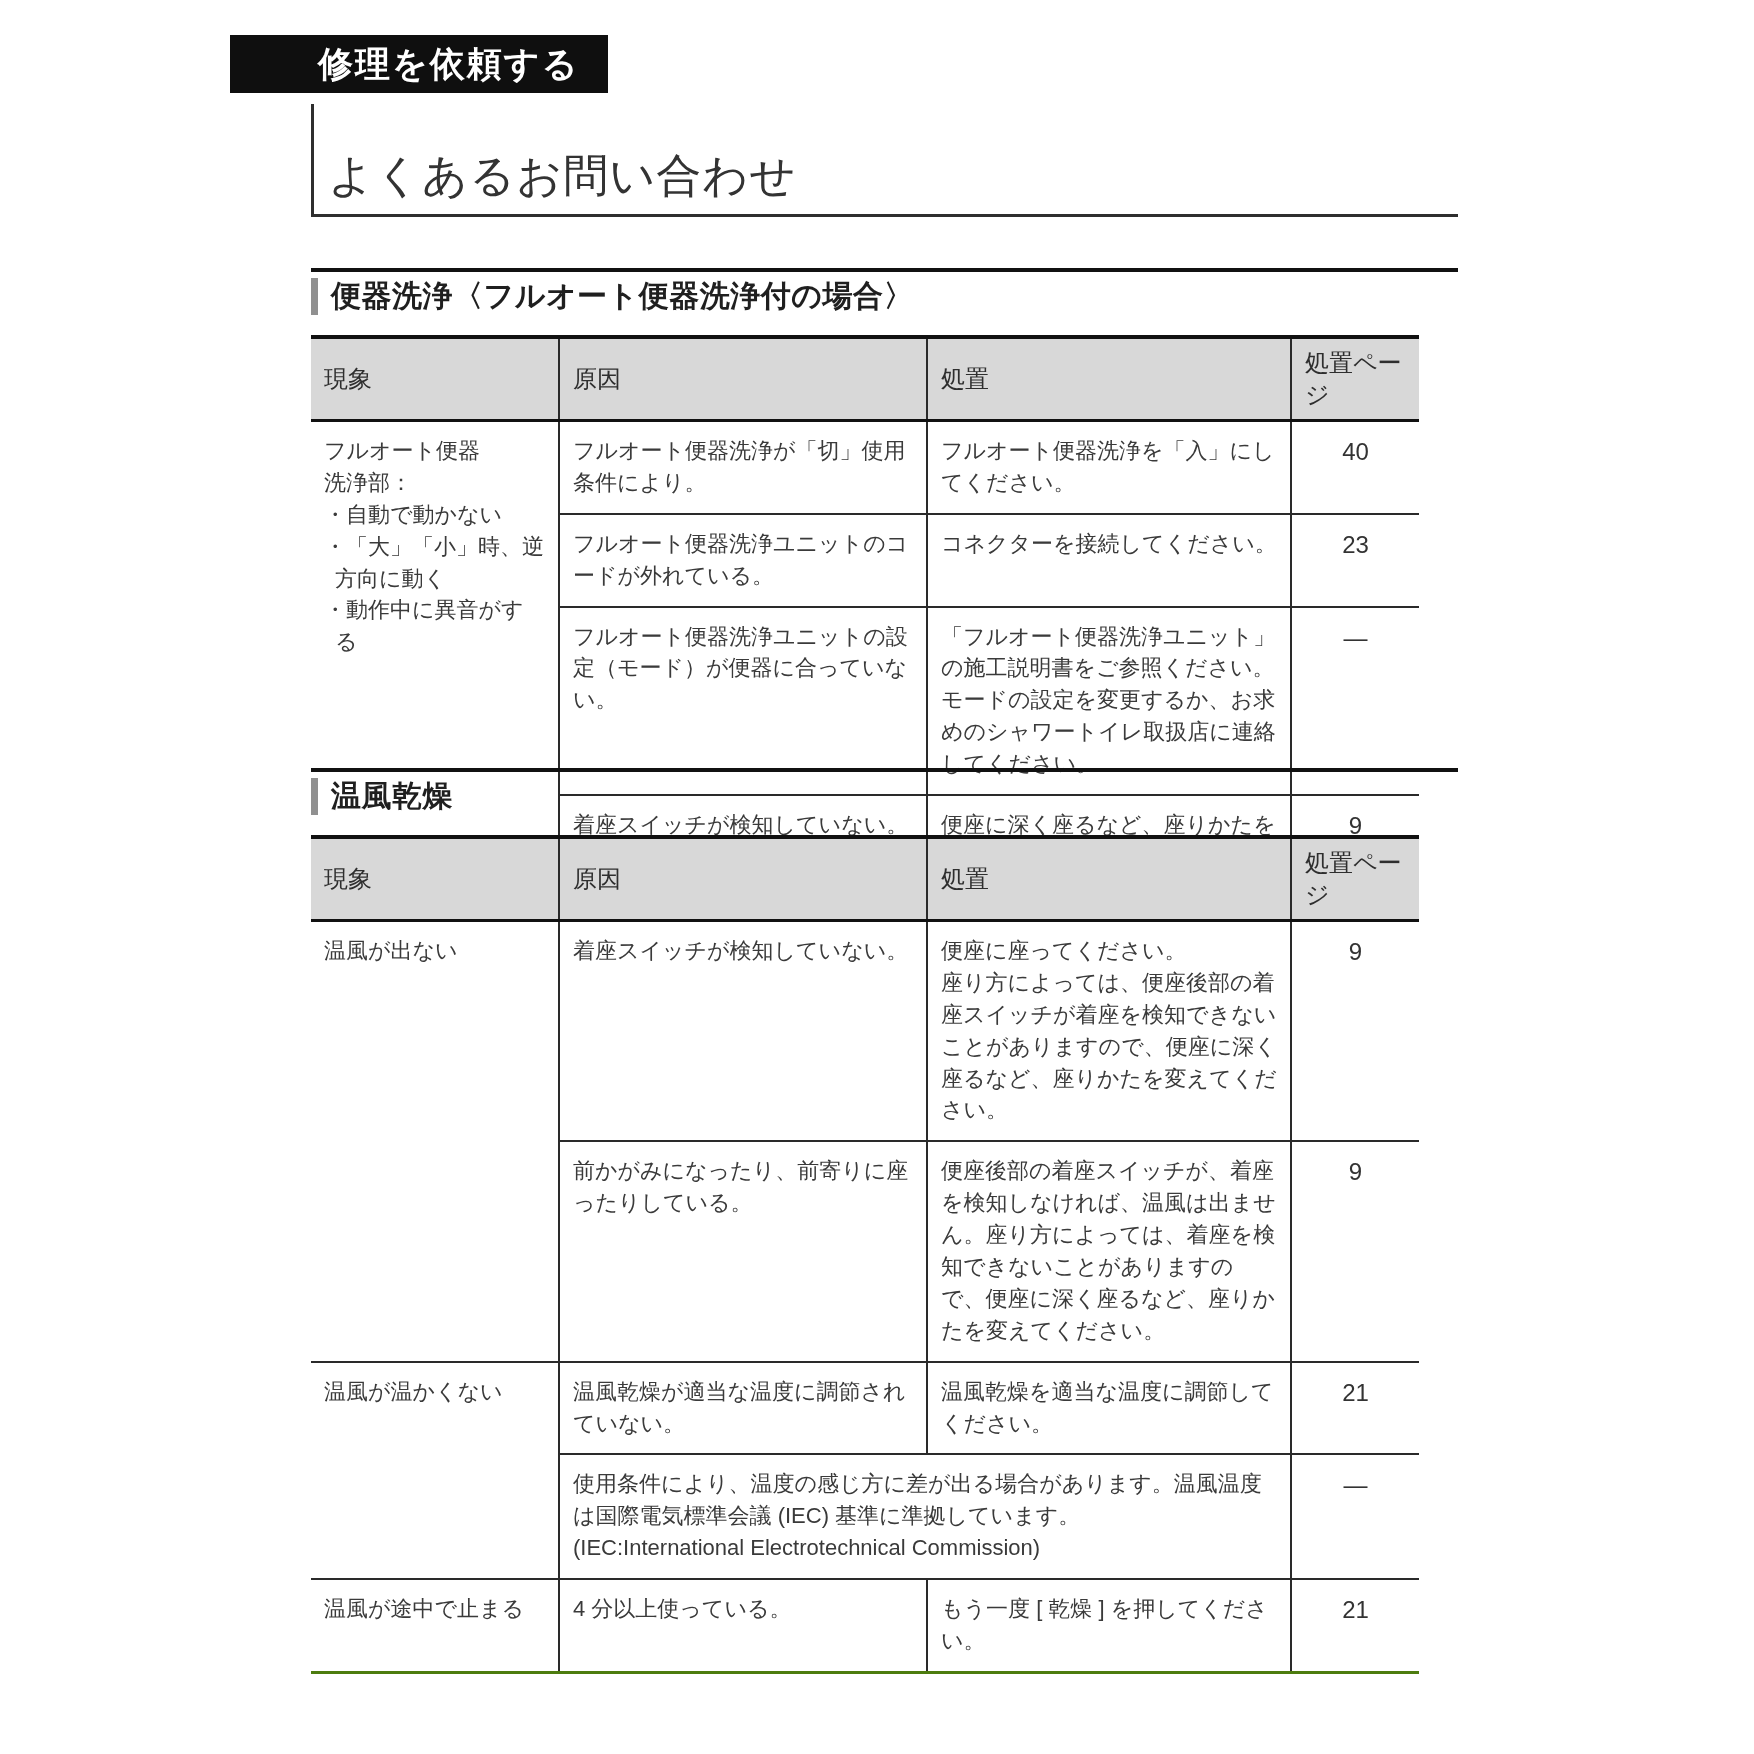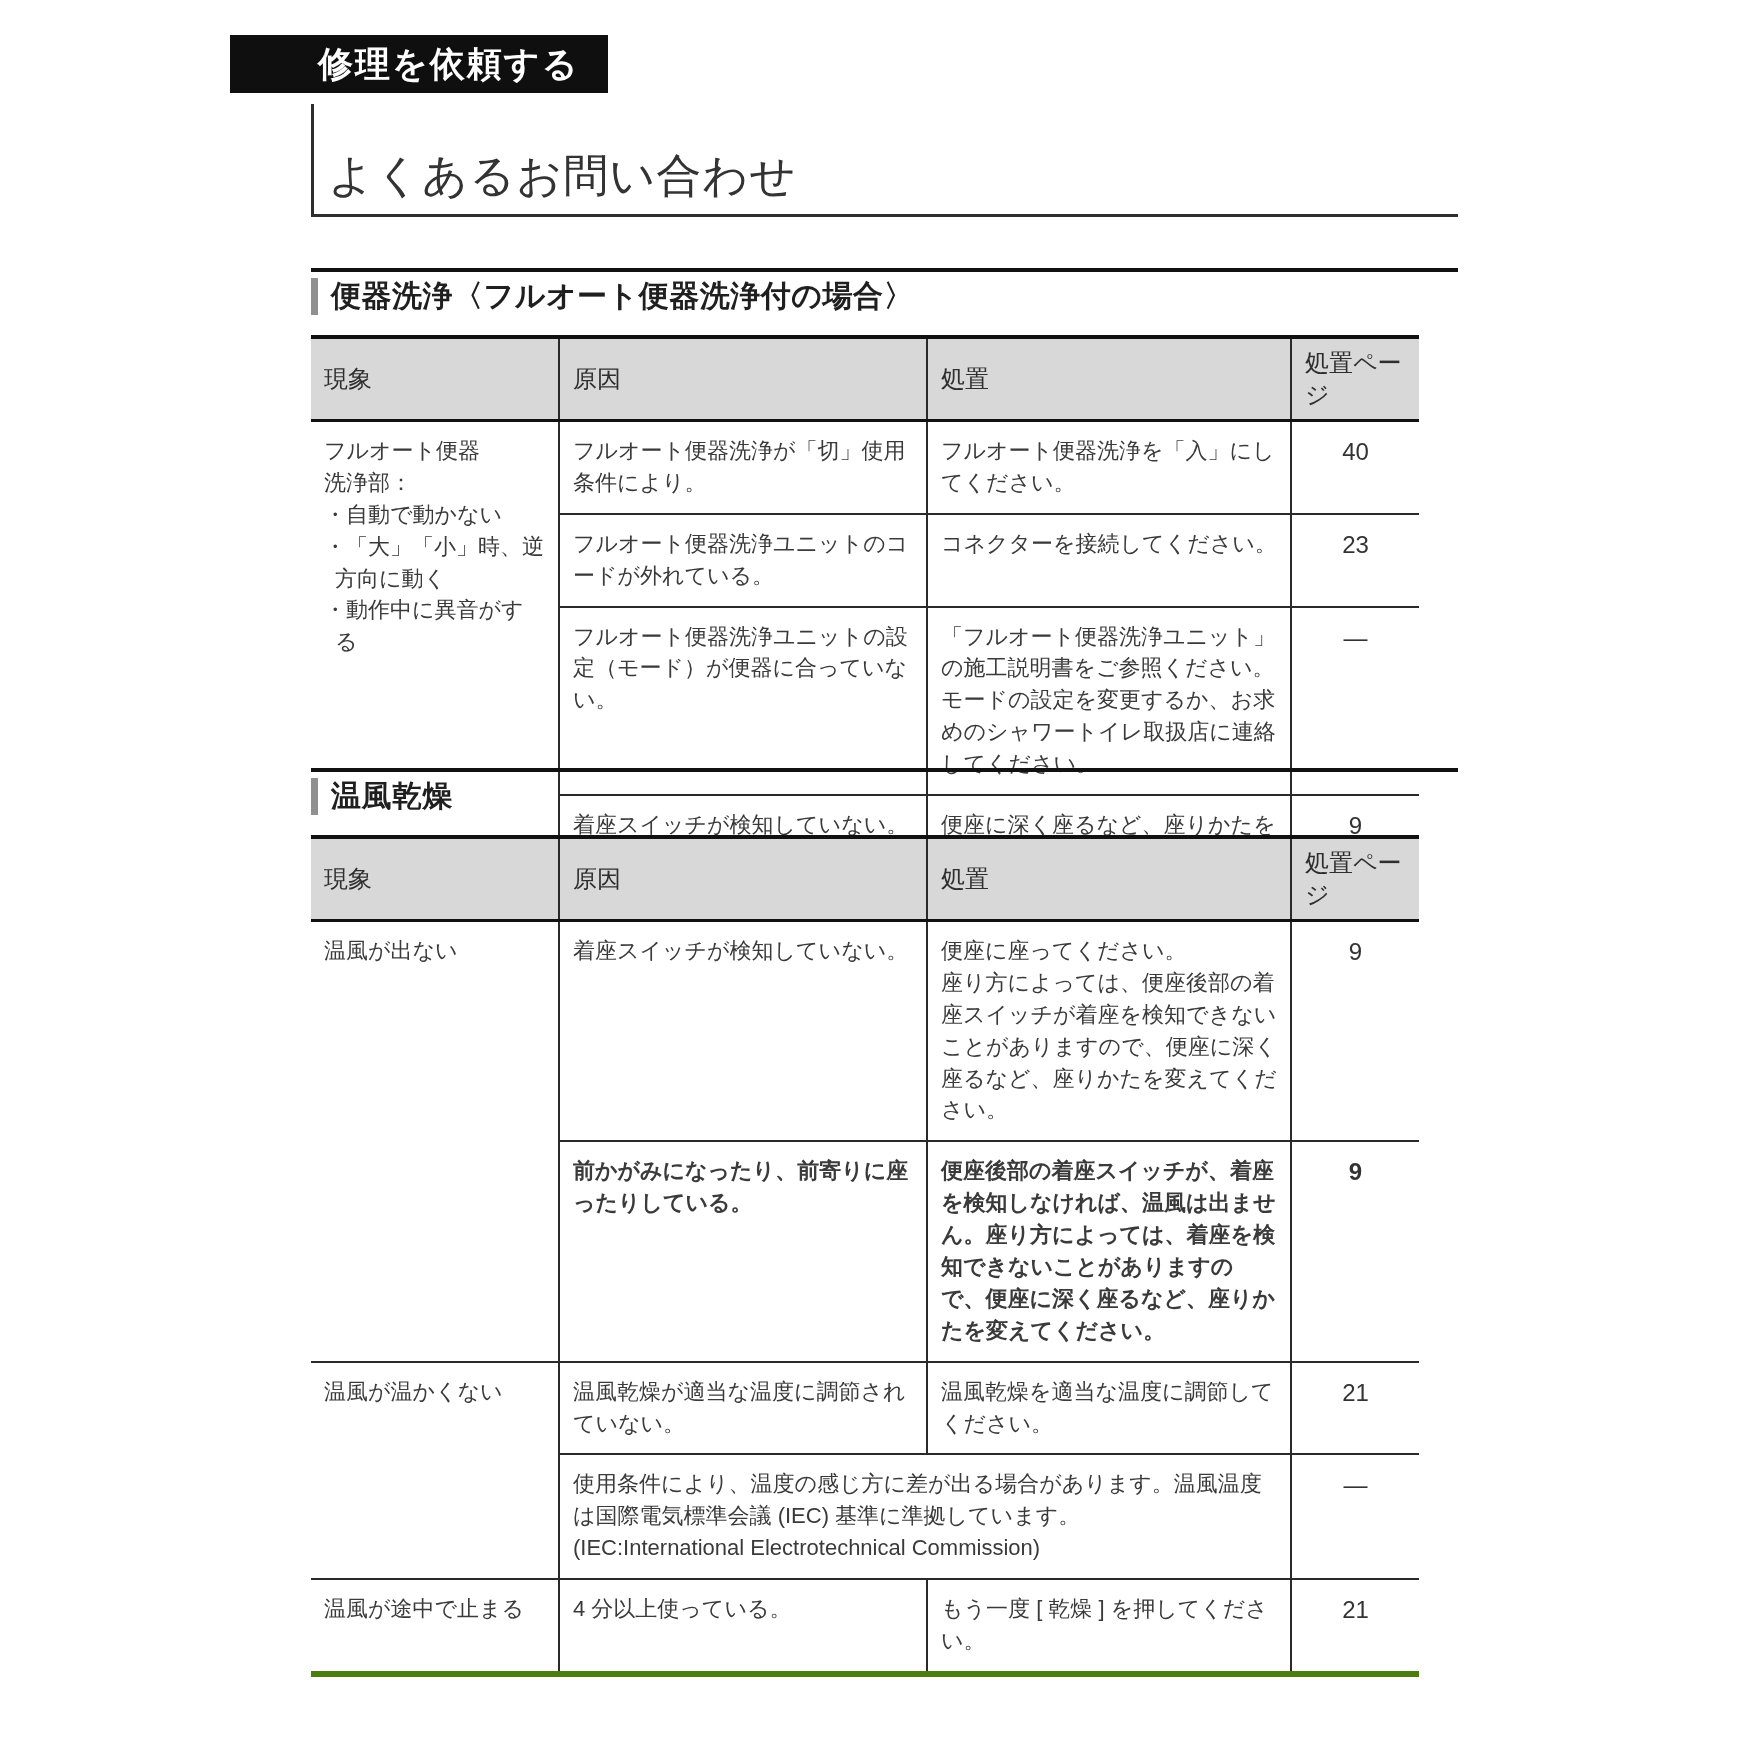--- a/index.html
+++ b/index.html
@@ -25,21 +25,21 @@
   
   .section{position:absolute;left:311px;width:1147px;}
   #section-0{top:268px;}
   #section-1{top:768px;}
   .section-rule{height:4px;background:#111111;}
   .section-heading{display:flex;align-items:center;margin-top:3px;height:42px;}
   .section-heading .bar{width:7px;height:37px;background:#909090;margin-right:13px;}
   .section-heading h2{margin:0;font-size:30px;font-weight:700;color:#1f1f1f;letter-spacing:0.5px;}
   .table-slot{margin-top:18px;}
   
-  table.faq-table{border-collapse:collapse;table-layout:fixed;width:1108px;border-bottom:6px solid #4d7c0f;}
+  table.faq-table{border-collapse:collapse;table-layout:fixed;width:1108px;border-bottom:3px solid #4d7c0f;}
   table.faq-table col.c0{width:248px;}
   table.faq-table col.c1{width:368px;}
   table.faq-table col.c2{width:364px;}
   table.faq-table col.c3{width:128px;}
   table.faq-table th{
     background:#d8d8d8;border-top:4px solid #111111;border-bottom:3px solid #111111;
     font-weight:400;text-align:left;font-size:24px;color:#2e2e2e;
     padding:8px 13px;height:46px;box-sizing:border-box;vertical-align:middle;
   }
   table.faq-table th:not(.col0), table.faq-table td:not(.col0){border-left:2px solid #2a2a2a;}
@@ -146,21 +146,21 @@
             </tr>
           </thead>
           <tbody>
             <tr style="height: 150px;">
               <td rowspan="2" class="col0">温風が出ない</td>
               <td class="col1">着座スイッチが検知していない。</td>
               <td class="col2">便座に座ってください。
 座り方によっては、便座後部の着座スイッチが着座を検知できないことがありますので、便座に深く座るなど、座りかたを変えてください。</td>
               <td class="col3 pagecell">9</td>
             </tr>
-            <tr style="height: 170px; font-weight: bold;">
+            <tr style="height: 170px;">
               <td class="col1">前かがみになったり、前寄りに座ったりしている。</td>
               <td class="col2">便座後部の着座スイッチが、着座を検知しなければ、温風は出ません。座り方によっては、着座を検知できないことがありますので、便座に深く座るなど、座りかたを変えてください。</td>
               <td class="col3 pagecell">9</td>
             </tr>
             <tr style="height: 72px;">
               <td rowspan="2" class="col0">温風が温かくない</td>
               <td class="col1">温風乾燥が適当な温度に調節されていない。</td>
               <td class="col2">温風乾燥を適当な温度に調節してください。</td>
               <td class="col3 pagecell">21</td>
             </tr>

